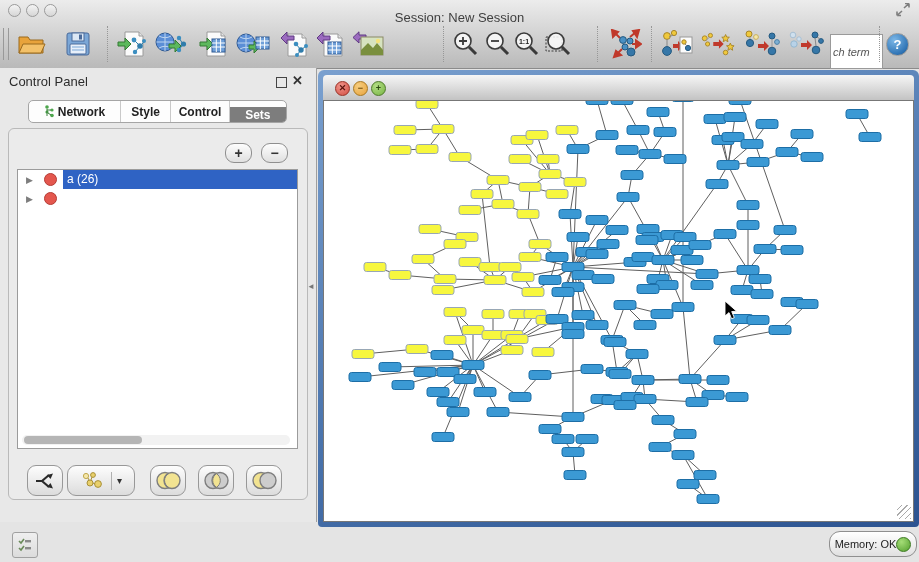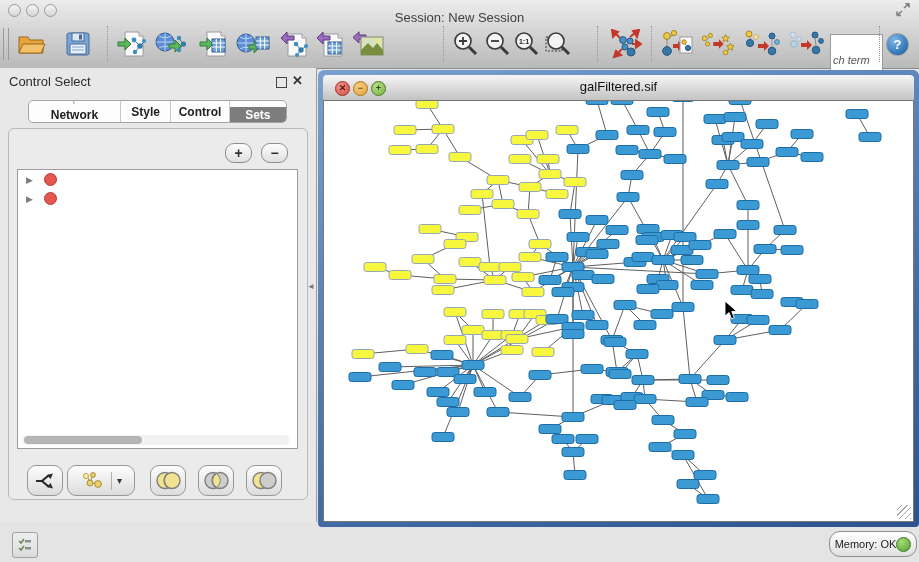--- a/index.html
+++ b/index.html
@@ -11,39 +11,39 @@
           background:linear-gradient(#ececec,#b9b9b9);border-bottom:1px solid #8b8b8b;}
   .tl-circle{position:absolute;top:4px;width:11px;height:11px;border-radius:50%;
              border:1px solid #9a9a9a;background:linear-gradient(#f4f4f4,#d6d6d6);}
   #win-title{position:absolute;left:0;right:0;top:3px;text-align:center;font-size:13px;color:#3f3f3f;margin-top:7px;}
   #expand-ic{position:absolute;right:8px;top:3px;color:#777;}
   
   .tsep{position:absolute;top:26px;height:36px;width:0;border-left:1px dotted #979797;}
   .tbtn{position:absolute;top:24px;width:36px;height:40px;display:flex;align-items:center;justify-content:center;}
   .tbtn svg{display:block;}
   #search-input{position:absolute;left:830px;top:34px;width:47px;height:17px;border:1px solid #9a9a9a;
-                background:#fff;font-style:italic;font-size:11px;color:#555;padding:16px 2px;
+                background:#fff;font-style:italic;font-size:11px;color:#555;padding:8px 2px;
                 font-family:"Liberation Sans",sans-serif;}
   #help-btn{position:absolute;left:886px;top:33px;width:21px;height:21px;border-radius:50%;
             background:radial-gradient(circle at 35% 30%,#7db8e8,#2f74b5 70%,#1c4f82);
             border:1px solid #9a9a9a;color:#fff;font-size:13px;font-weight:bold;
             display:flex;align-items:center;justify-content:center;}
   .toolhandle{position:absolute;left:3px;top:28px;width:4px;height:32px;
               border-left:1px solid #999;border-right:1px solid #999;}
   
   #control-panel{position:absolute;left:0;top:68px;width:316px;height:454px;background:#e8e8e8;
                  border-right:1px solid #9e9e9e;}
   #cp-header{position:absolute;left:0;top:0;width:100%;height:28px;}
   #cp-title{position:absolute;left:9px;top:6px;font-size:13px;color:#2c2c2c;}
   #cp-float{position:absolute;left:276px;top:9px;width:9px;height:9px;border:1.5px solid #444;}
   #cp-close{position:absolute;left:292px;top:5px;font-size:13px;font-weight:bold;color:#333;}
   #tabbar{position:absolute;left:28px;top:32px;width:257px;height:21px;background:#fdfdfd;
           border:1px solid #a5a5a5;border-radius:5px;display:flex;overflow:hidden;}
   .tab{display:flex;align-items:center;justify-content:center;font-size:12px;font-weight:bold;
-       color:#222;border-right:1px solid #c9c9c9;gap:4px;flex-direction:column;}
+       color:#222;border-right:1px solid #c9c9c9;gap:4px;}
   .tab:last-child{border-right:none;margin-top:6px;}
   .tab.active{background:#7d7d7d;color:#fff;}
   #cp-box{position:absolute;left:8px;top:60px;width:298px;height:370px;background:#ebebeb;
           border:1px solid #b9b9b9;border-radius:6px;}
   .pm-btn{position:absolute;top:14px;width:25px;height:18px;border:1px solid #8f8f8f;border-radius:9px;
           background:linear-gradient(#fdfdfd,#e0e0e0);font-size:14px;font-weight:bold;color:#333;
           display:flex;align-items:center;justify-content:center;line-height:1;}
   #sets-list{position:absolute;left:8px;top:40px;width:279px;height:278px;background:#fff;
              border:1px solid #9b9b9b;overflow:hidden;}
   .set-row{position:relative;height:19px;display:flex;align-items:center;}
@@ -305,21 +305,21 @@
 
     <input id="search-input" readonly="" value="ch term" style="">
     <div class="tsep" style="left:879px"></div>
     <div id="help-btn">
         <span>?</span>
       </div>
   </div>
 
   <div id="control-panel">
     <div id="cp-header">
-      <span id="cp-title">Control Select</span>
+      <span id="cp-title">Control Panel</span>
       <div id="cp-float"></div>
       <span id="cp-close">✕</span>
     </div>
     <div id="tabbar">
         <div class="tab" style="width: 92px;">
           <svg width="10" height="13" viewBox="0 0 10 13">
             <circle cx="3" cy="2" r="1.8" fill="#4ca64c"></circle>
             <circle cx="8" cy="5" r="1.6" fill="#4ca64c"></circle>
             <circle cx="3" cy="7" r="1.6" fill="#4ca64c"></circle>
             <circle cx="8" cy="10.5" r="1.8" fill="#4ca64c"></circle>
@@ -340,20 +340,21 @@
 
     <div id="cp-box">
       <div class="pm-btn" style="left:216px">+</div>
       <div class="pm-btn" style="left:252px">−</div>
 
       <div id="sets-list">
         <div id="sets-rows">
             <div class="set-row">
               <span class="set-expander">▶</span>
               <span class="set-dot"></span>
+              <span class="set-label">a (26)</span>
             </div>
             <div class="set-row">
               <span class="set-expander">▶</span>
               <span class="set-dot"></span>
             </div>
           </div>
         <div id="hscroll">
           <div id="hscroll-thumb"></div>
         </div>
       </div>
@@ -401,21 +402,20 @@
     </div>
   </div>
 
   <div id="split-arrow">◄</div>
 
   <div id="frame">
     <div id="frame-titlebar">
       <div class="fl" id="fl-close">✕</div>
       <div class="fl" id="fl-min">−</div>
       <div class="fl" id="fl-max">+</div>
-      <div id="frame-title">galFiltered.sif</div>
     </div>
     <div id="canvas">
       <svg id="net" width="589" height="420" viewBox="0 0 589 420">
           <line x1="103" y1="3" x2="119" y2="28" stroke="#5f5f5f" stroke-width="1"></line>
           <line x1="81" y1="29" x2="119" y2="28" stroke="#5f5f5f" stroke-width="1"></line>
           <line x1="76" y1="49" x2="103" y2="48" stroke="#5f5f5f" stroke-width="1"></line>
           <line x1="103" y1="48" x2="119" y2="28" stroke="#5f5f5f" stroke-width="1"></line>
           <line x1="119" y1="28" x2="136" y2="56" stroke="#5f5f5f" stroke-width="1"></line>
           <line x1="136" y1="56" x2="174" y2="79" stroke="#5f5f5f" stroke-width="1"></line>
           <line x1="198" y1="39" x2="226" y2="73" stroke="#5f5f5f" stroke-width="1"></line>

